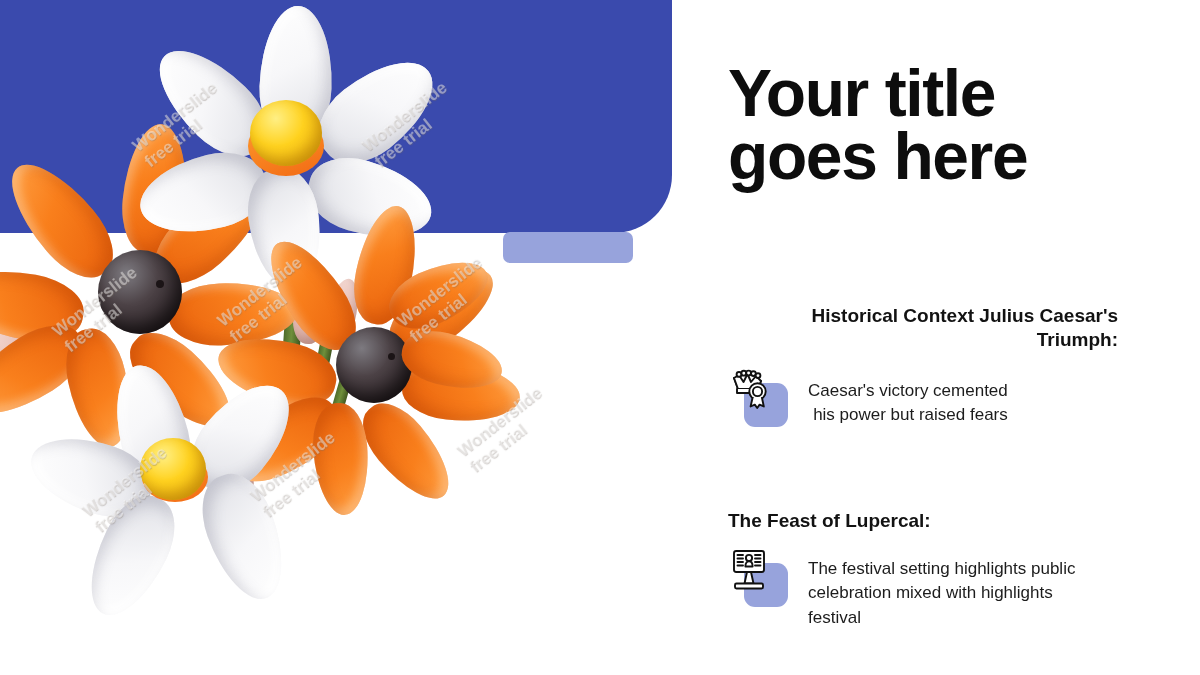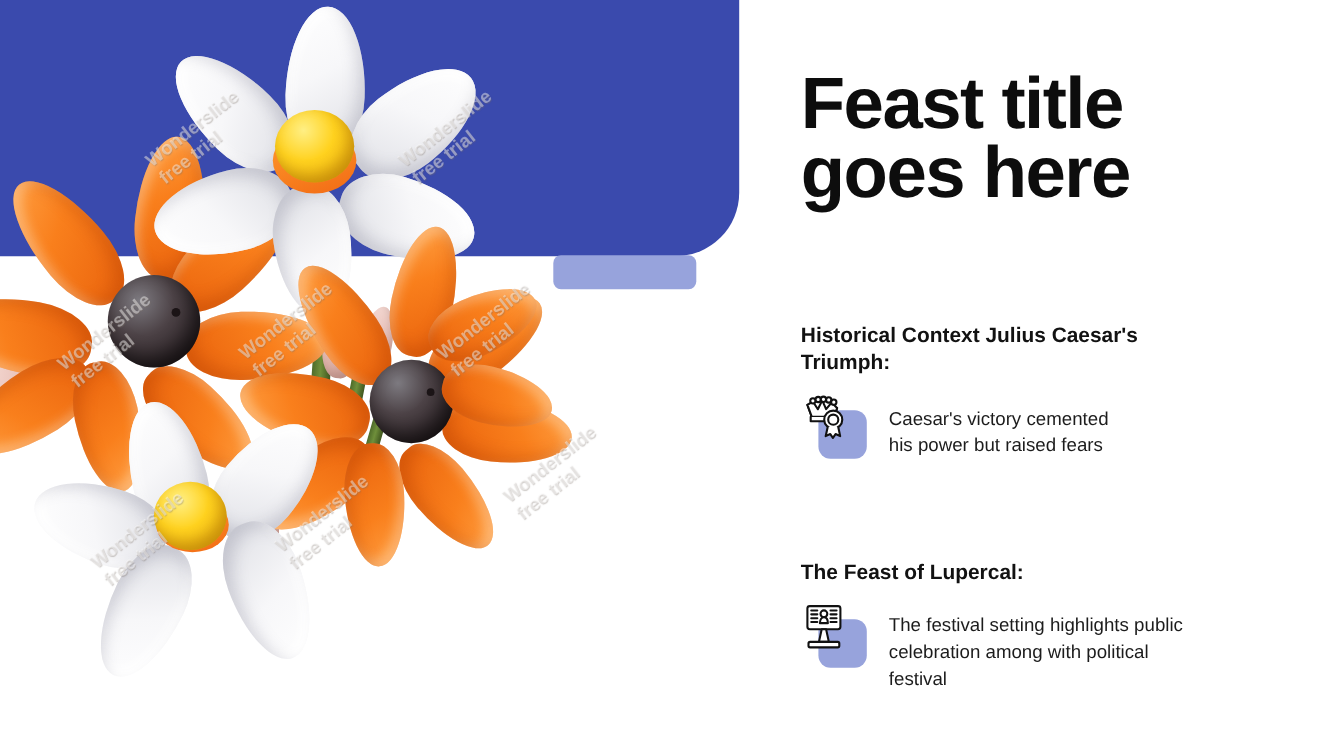--- a/index.html
+++ b/index.html
@@ -141,21 +141,21 @@
     top: 62px;
     width: 420px;
     font-size: 66px;
     line-height: 0.96;
     font-weight: 800;
     letter-spacing: -1.4px;
     color: #0d0d0d;
   }
 
   .section { position: absolute; left: 0; width: 430px; }
-  .section-1 { top: 294px; }
+  .section-1 { top: 304px; text-align: right; }
   .section-2 { top: 488px; margin-top: 21px; }
 
   .sec-head {
     font-size: 19px;
     font-weight: 700;
     line-height: 1.28;
     color: #121212;
     margin-bottom: 12px;
     width: 390px;
   }
@@ -278,21 +278,21 @@
     <div class="wm" style="left:50px; top:290px;"><span>Wonderslide</span><br><span>free trial</span></div>
     <div class="wm" style="left:215px; top:280px;"><span>Wonderslide</span><br><span>free trial</span></div>
     <div class="wm" style="left:395px; top:280px;"><span>Wonderslide</span><br><span>free trial</span></div>
     <div class="wm" style="left:80px; top:470px;"><span>Wonderslide</span><br><span>free trial</span></div>
     <div class="wm" style="left:248px; top:455px;"><span>Wonderslide</span><br><span>free trial</span></div>
     <div class="wm" style="left:455px; top:410px;"><span>Wonderslide</span><br><span>free trial</span></div>
   </div>
 
   <div class="content">
 
-    <h1 class="slide-title"><span>Feast title</span><br><span>goes here</span></h1>
+    <h1 class="slide-title"><span>Your title</span><br><span>goes here</span></h1>
 
     <div class="section section-1">
       <div class="sec-head">Historical Context Julius Caesar's Triumph:</div>
       <div class="sec-body-row">
         <div class="icon-wrap">
           <div class="icon-chip"></div>
           <div class="icon-glyph">
             <svg viewBox="0 0 50 50" fill="none" stroke="#111111" stroke-width="1.9" stroke-linejoin="round" stroke-linecap="round">
               <path d="M6 11 L10 22 L30 22 L33 14" fill="#ffffff"></path>
               <path d="M6 11 L10 22 L30 22 L33 14 L28 9 L23 15 L19.5 7 L15.5 15 L11 8 Z" fill="#ffffff"></path>
@@ -327,20 +327,20 @@
               <path d="M27 8 H32.5 M27 11.5 H32.5 M27 15 H32.5 M27 18.5 H32.5"></path>
               <circle cx="21" cy="11" r="3.1" fill="#ffffff"></circle>
               <path d="M17.4 19.5 C17.4 15.9 19 14.2 21 14.2 C23 14.2 24.6 15.9 24.6 19.5 Z" fill="#ffffff"></path>
               <path d="M19 25 L16.5 36.5 H25.5 L23 25 Z" fill="#ffffff"></path>
               <rect x="7" y="36.5" width="28" height="5" rx="1.4" fill="#ffffff"></rect>
             </svg>
           </div>
         </div>
         <div class="sec-text">
           <div>The festival setting highlights public</div>
-          <div>celebration among with political</div>
+          <div>celebration mixed with highlights</div>
           <div>festival</div>
         </div>
       </div>
     </div>
 
   </div>
 </div>
 
 </body></html>

